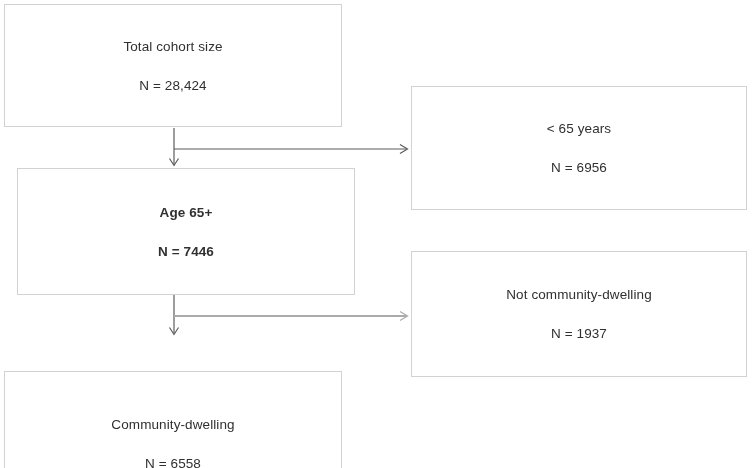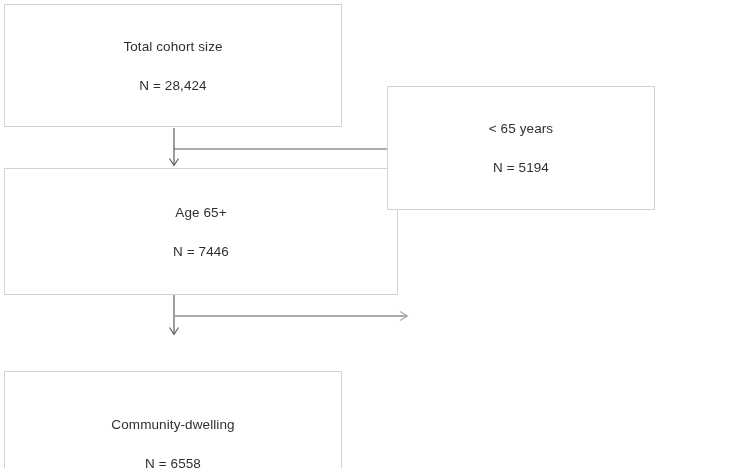--- a/index.html
+++ b/index.html
@@ -24,23 +24,23 @@
     border:1.5px solid var(--box_border);
     box-sizing:border-box;
     display:flex;flex-direction:column;align-items:center;justify-content:center;
     gap:22px;
     color:var(--text);
     font-size:13.5px;line-height:17px;
     text-align:center;
     letter-spacing:0.1px;
   }
   #box-total{left:4px;top:4px;width:338px;height:123px;}
-  #box-age65{left:4px;top:168px;width:394px;height:127px;}
+  #box-age65{left:17px;top:168px;width:338px;height:127px;font-weight:bold;}
   #box-community{left:4px;top:337px;width:338px;height:146px;margin-top:34px;}
-  #box-under65{left:387px;top:86px;width:268px;height:124px;}
+  #box-under65{left:411px;top:86px;width:336px;height:124px;}
   #box-notcommunity{left:411px;top:251px;width:336px;height:126px;}
   svg.connectors{position:absolute;left:0;top:0;pointer-events:none;}
   .stroke-dark{stroke:var(--arrow_dark);fill:none;stroke-width:1.2;}
   .stroke-light{stroke:var(--arrow_light);fill:none;}
 </style>
 </head>
 <body>
 
 <div class="canvas">
 
@@ -73,17 +73,21 @@
     <span>N = 7446</span>
   </div>
 
   <div class="box" id="box-community">
     <span>Community-dwelling</span>
     <span>N = 6558</span>
   </div>
 
   <div class="box" id="box-under65">
     <span>&lt; 65 years</span>
-    <span>N = 5194</span>
+    <span>N = 6956</span>
   </div>
 
+  <div class="box" id="box-notcommunity">
+    <span>Not community-dwelling</span>
+    <span>N = 1937</span>
+  </div>
 
 </div>
 
 </body></html>

